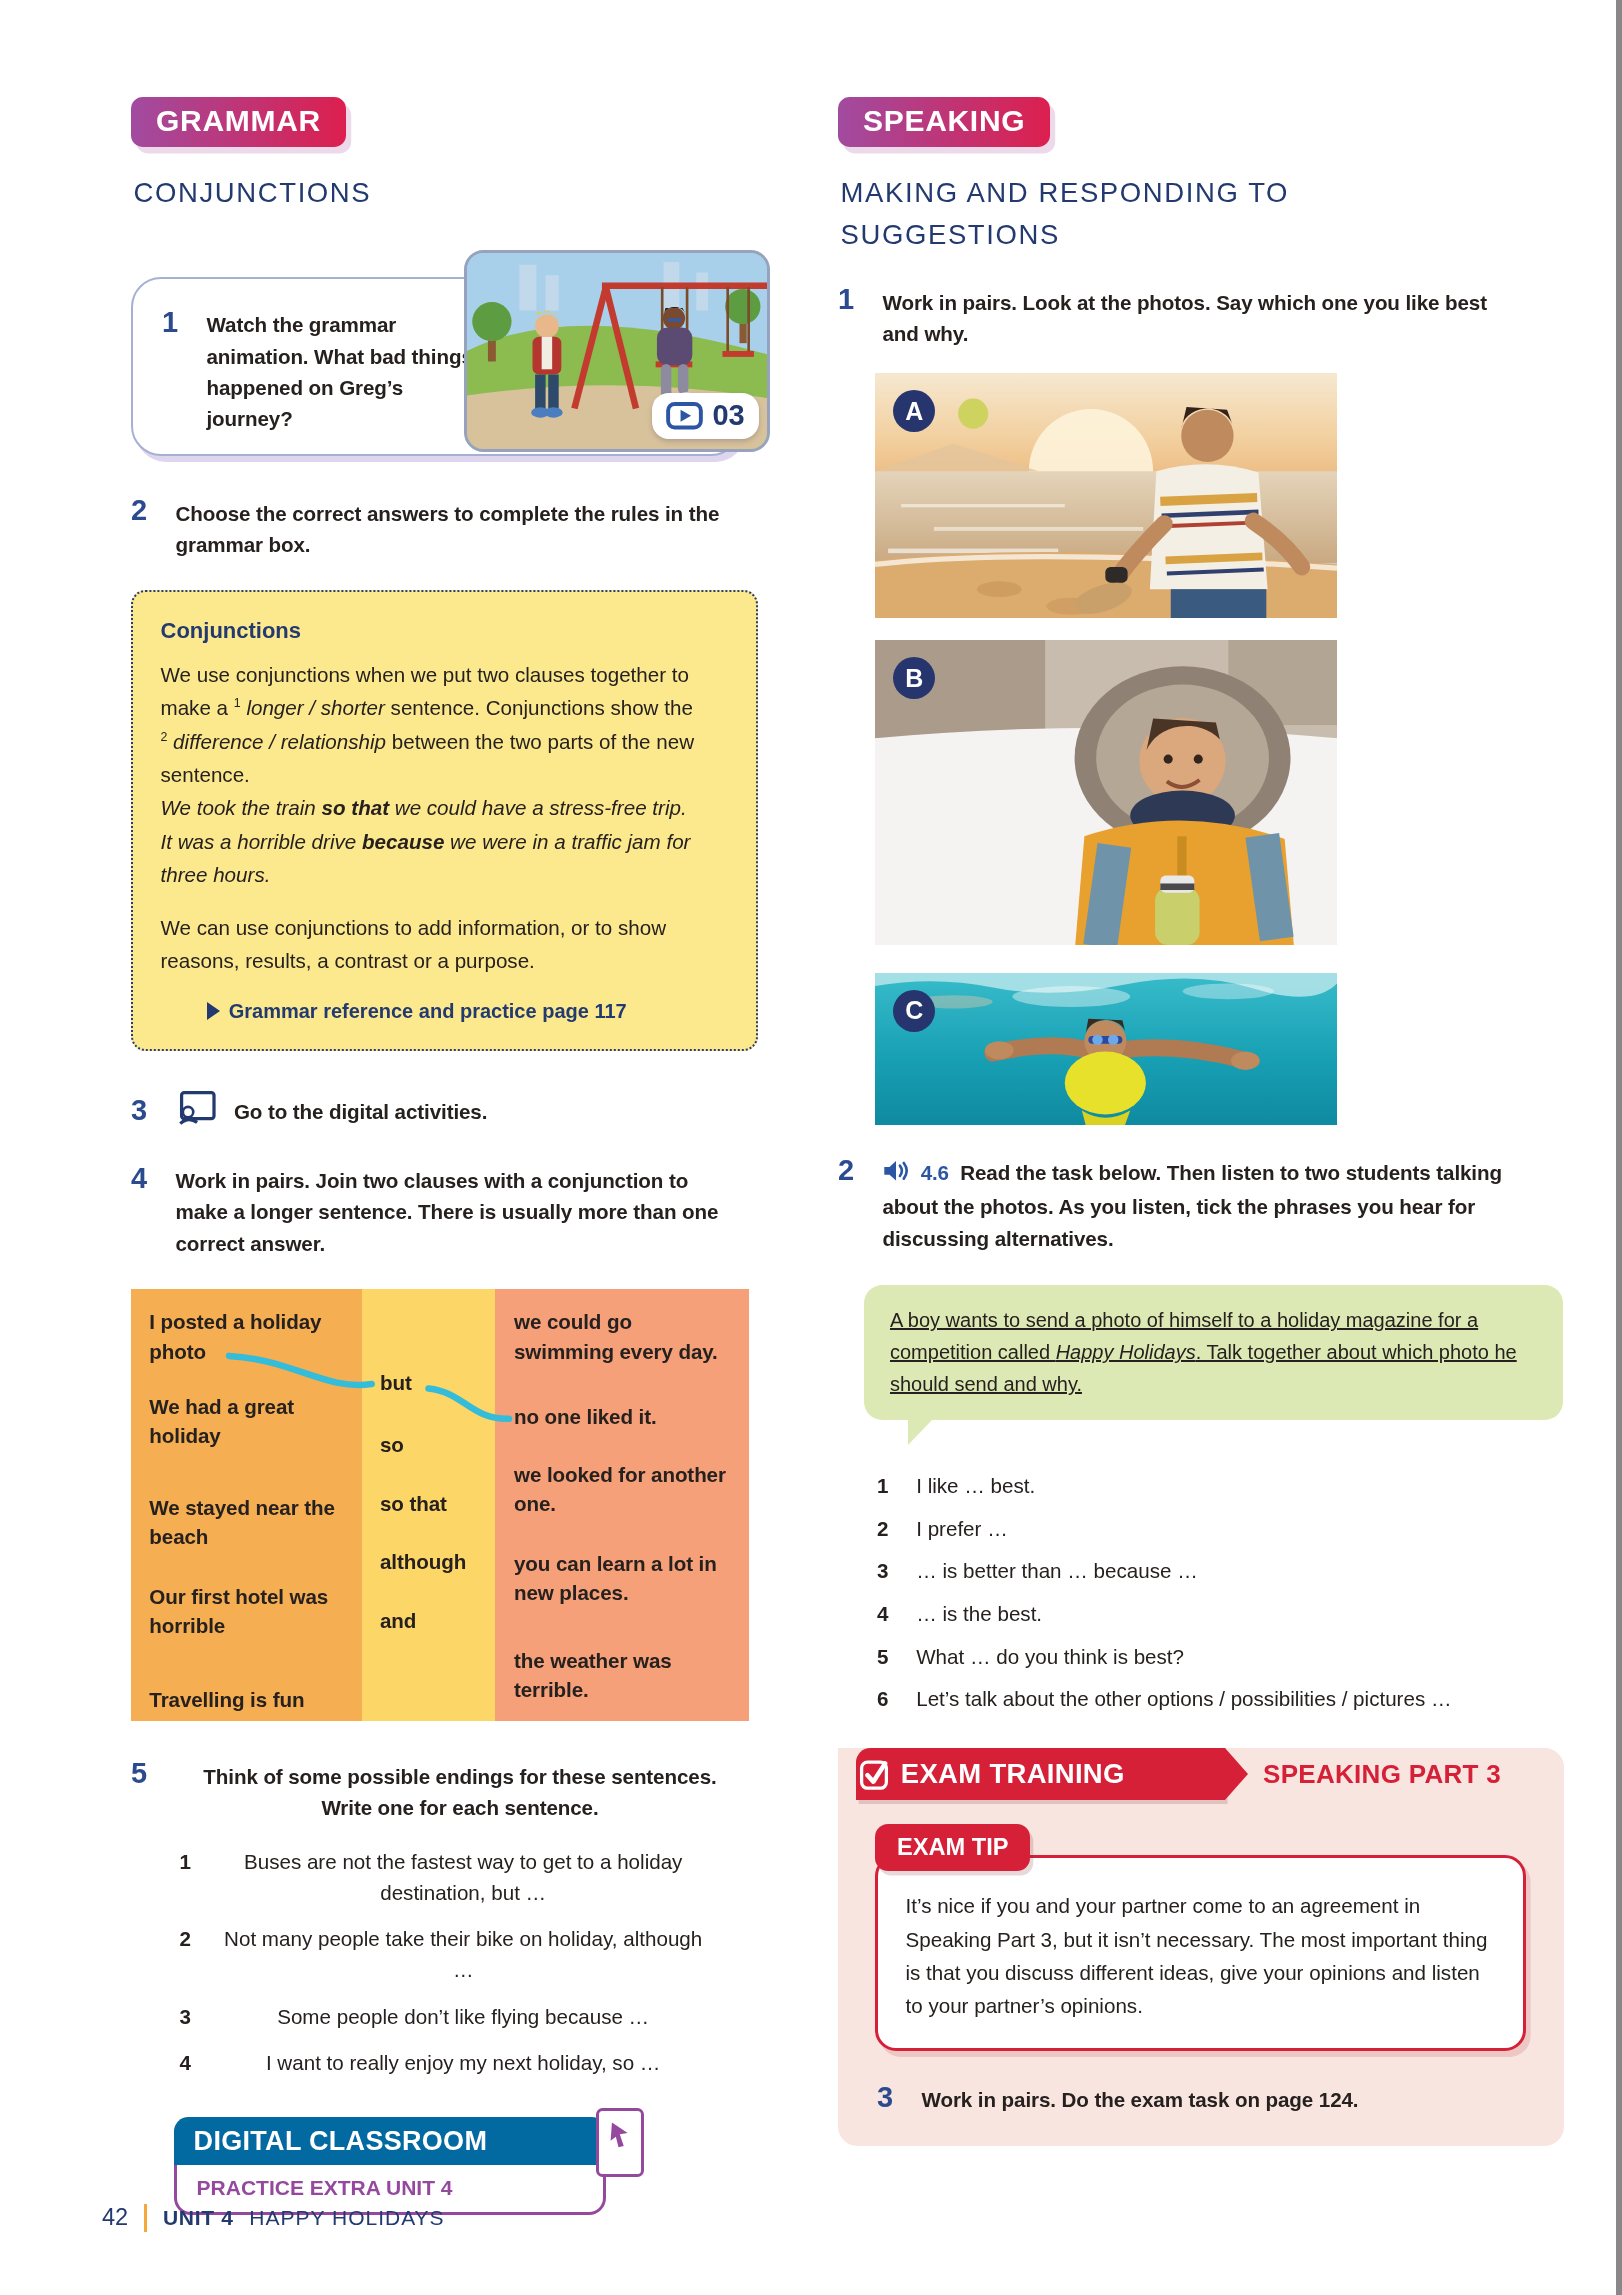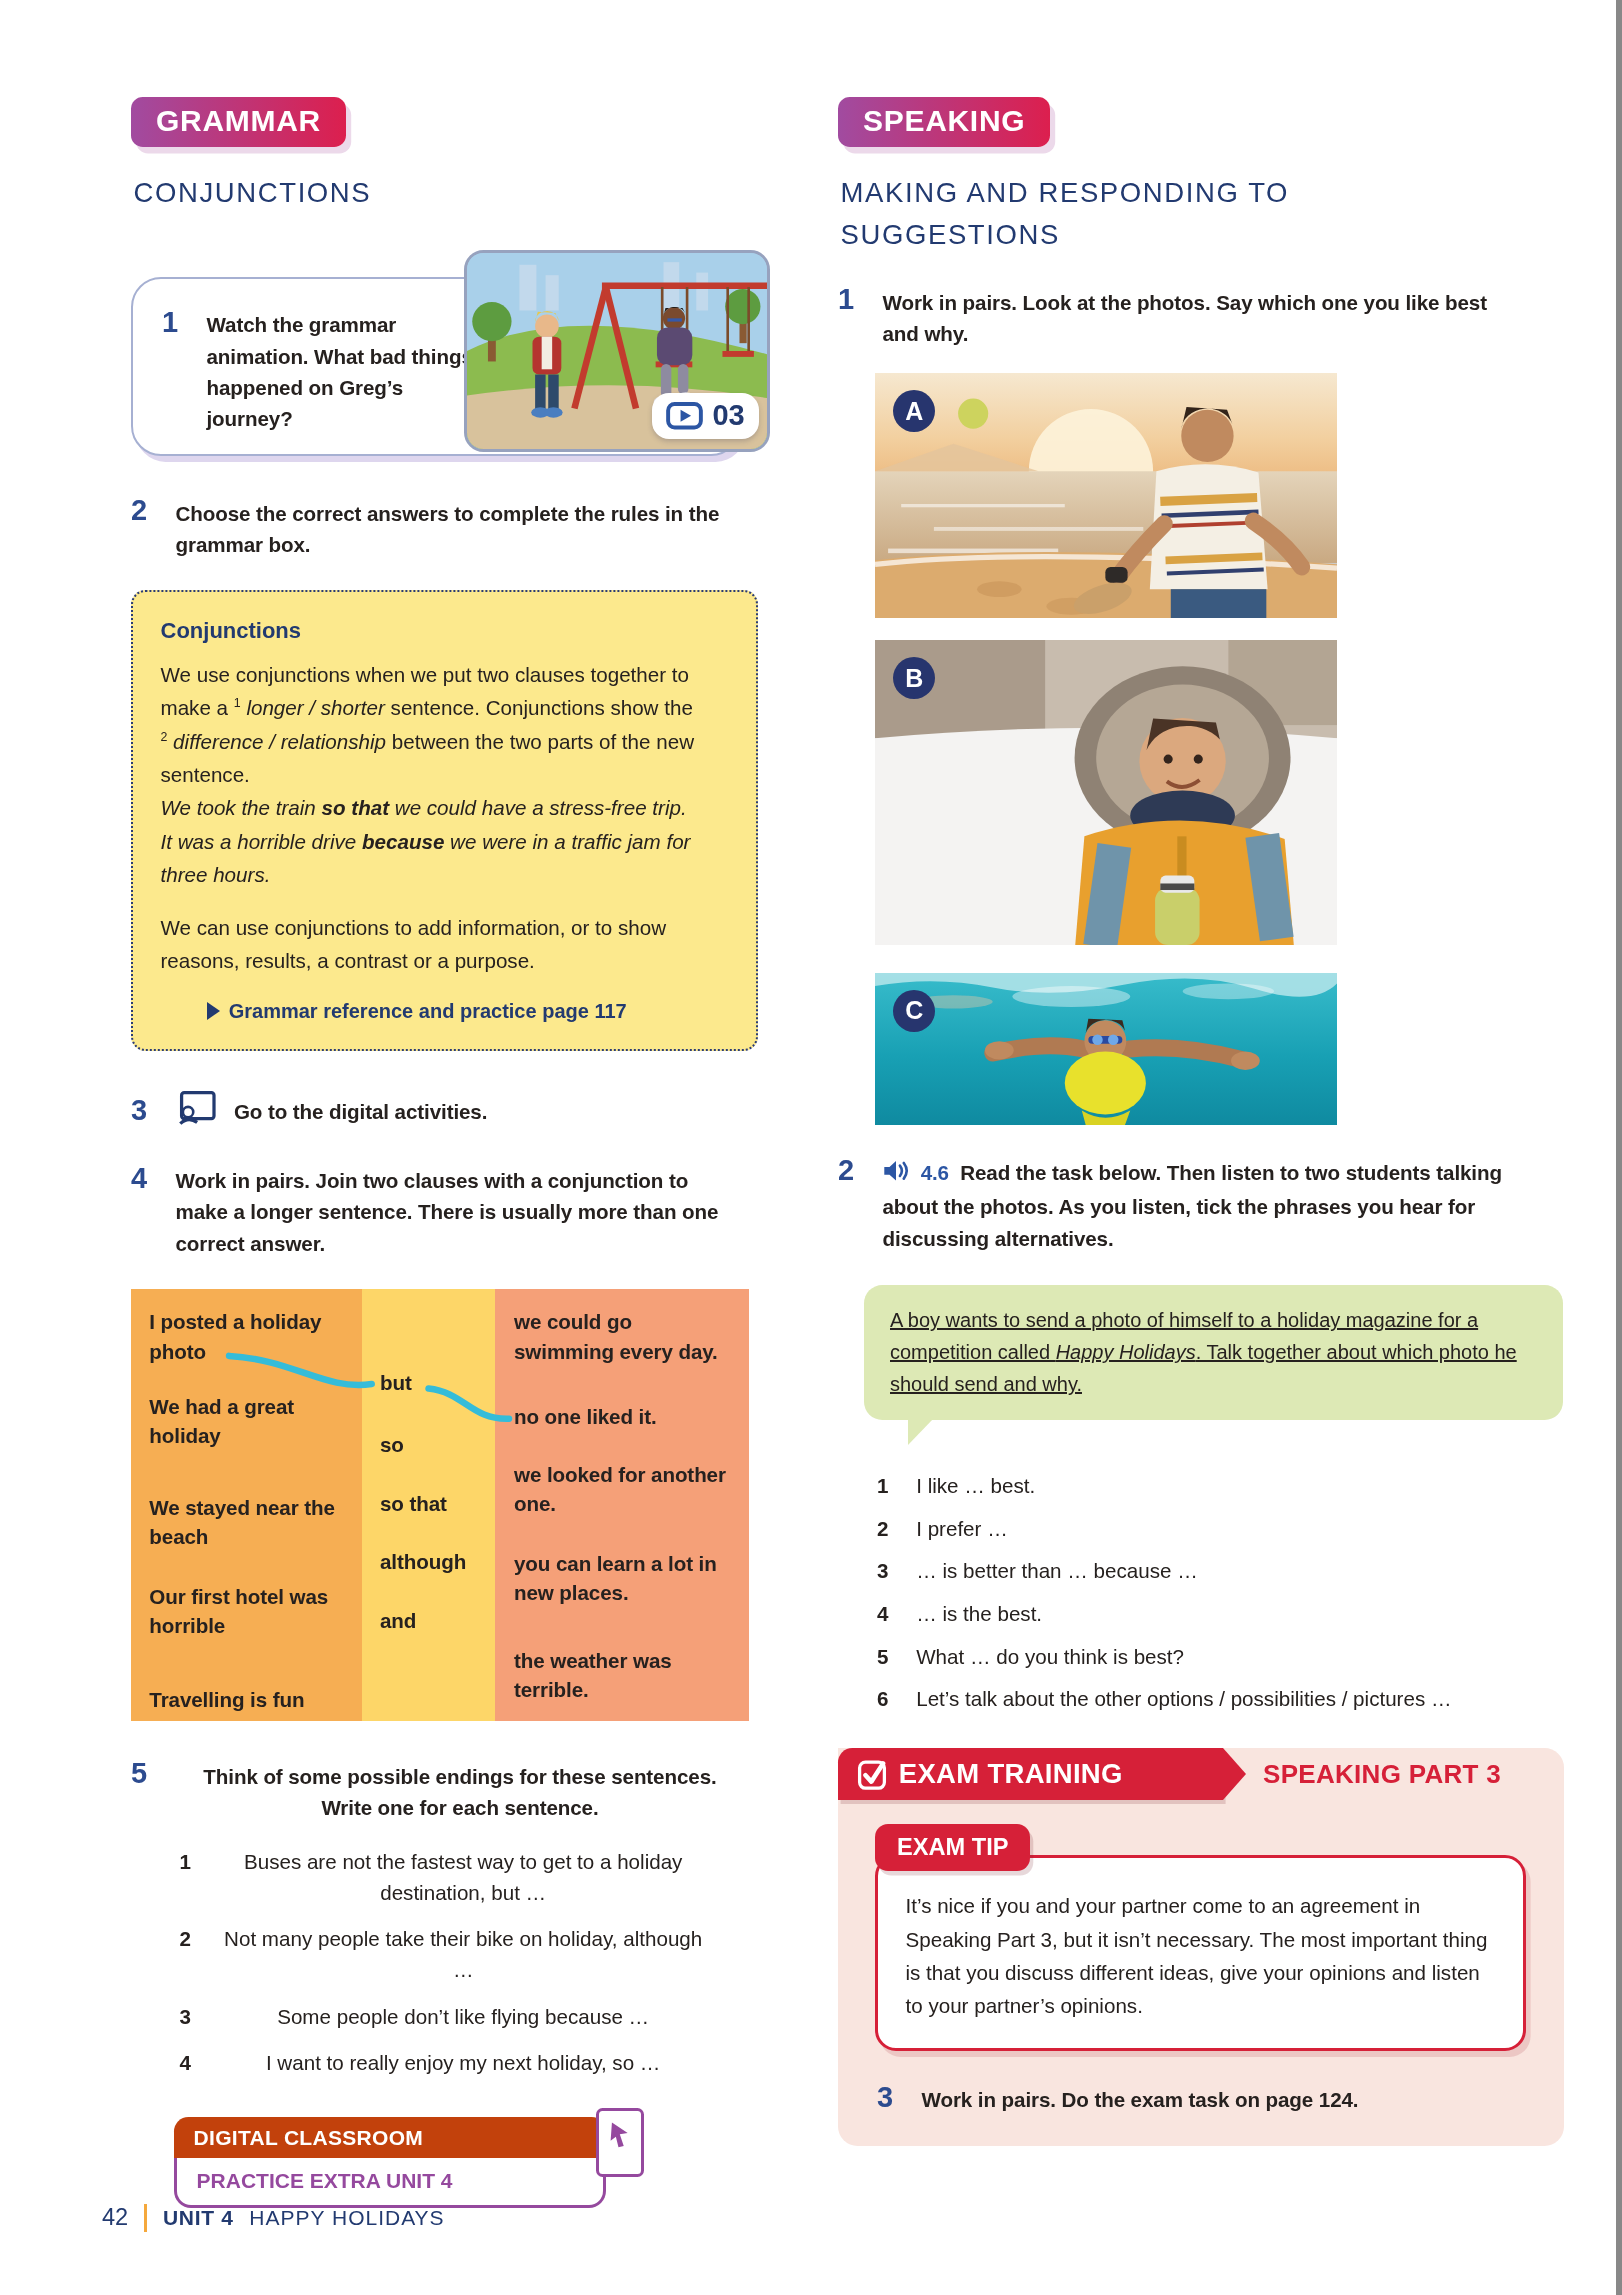--- a/index.html
+++ b/index.html
@@ -61,21 +61,21 @@
   .tc2i{left:249px;width:105px;}
   .tc3i{left:383px;width:219px;}
   .tlink{position:absolute;left:0;top:0;pointer-events:none;}
 
   
   .sub{display:flex;gap:19.6px;margin-top:15.7px;font-size:20.6px;line-height:1.5;}
   .sub-n{font-weight:bold;flex:0 0 19.6px;}
 
   
   .dc{position:relative;margin:38px 0 0 43px;width:432px;}
-  .dc-top{background:#c2410c;color:#fff;font-weight:bold;font-size:21px;letter-spacing:0.3px;
+  .dc-top{background:#0369a1;color:#fff;font-weight:bold;font-size:27px;letter-spacing:0.3px;
     border-radius:14.4px 14.4px 0 0;padding:9.2px 19.6px 7.9px 19.6px;}
   .dc-bottom{border:3.3px solid #95499e;border-top:none;border-radius:0 0 17px 17px;
     padding:10.5px 19.6px 11.8px 19.6px;color:#95499e;font-weight:bold;font-size:21px;background:#fff;}
   .dc-icon{position:absolute;right:-38px;top:-9.2px;background:#fff;border:3.9px solid #95499e;
     border-radius:6.5px;width:42px;height:63px;}
   .dc-icon svg{display:block;margin:10.5px auto 0 auto;}
 
   
   .photo{position:relative;margin-left:37px;width:462px;background:#ccc;overflow:hidden;}
   .photo svg{display:block;width:100%;height:100%;}
@@ -96,22 +96,22 @@
   .bubble::after{content:"";position:absolute;left:44px;bottom:-25px;width:0;height:0;
     border-top:27.5px solid #dde9b5;border-right:26px solid transparent;}
 
   .phrases{margin:51px 0 0 39px;}
   .phrases .sub{margin-top:11.8px;}
   .phrases .sub-text{width:563px;}
 
   
   .exam-panel{position:relative;margin-top:33px;width:726px;background:#f9e5df;
     border-radius:0 19.6px 19.6px 19.6px;padding:76px 0 30px 0;}
-  .ribbon{position:absolute;left:0;top:0;height:52px;width:366px;background:#d62038;
-    border-radius:14.4px 0 0 0;display:flex;align-items:center;gap:11.8px;padding-left:19px;
+  .ribbon{position:absolute;left:18px;top:0;height:52px;width:366px;background:#d62038;
+    border-radius:14.4px 0 0 0;display:flex;align-items:center;gap:11.8px;padding-left:3px;
     color:#fff;font-weight:bold;font-size:27.5px;letter-spacing:0.3px;
     box-shadow:2.6px 3.9px 0 rgba(120,40,50,.18);}
   .ribbon::after{content:"";position:absolute;left:100%;top:0;width:0;height:0;
     border-top:26px solid transparent;border-bottom:26px solid transparent;border-left:23.6px solid #d62038;}
   .exam-part{position:absolute;left:425px;top:10.5px;color:#d62038;font-weight:bold;font-size:26px;letter-spacing:0.3px;}
   .tip-badge{display:inline-block;margin-left:37px;background:#d62038;color:#fff;font-weight:bold;
     font-size:23.6px;padding:9.2px 22px 10.5px 22px;border-radius:13px;position:relative;z-index:2;
     box-shadow:3.3px 4.6px 0 rgba(120,40,50,.18);}
   .tip-box{margin:-15.7px 38px 0 37px;background:#fff;border:3.9px solid #d62038;border-radius:21px;
     padding:31px 26px 25px 27.5px;font-size:20.6px;line-height:1.62;box-shadow:4.6px 5.9px 0 #ecc7c4;}

